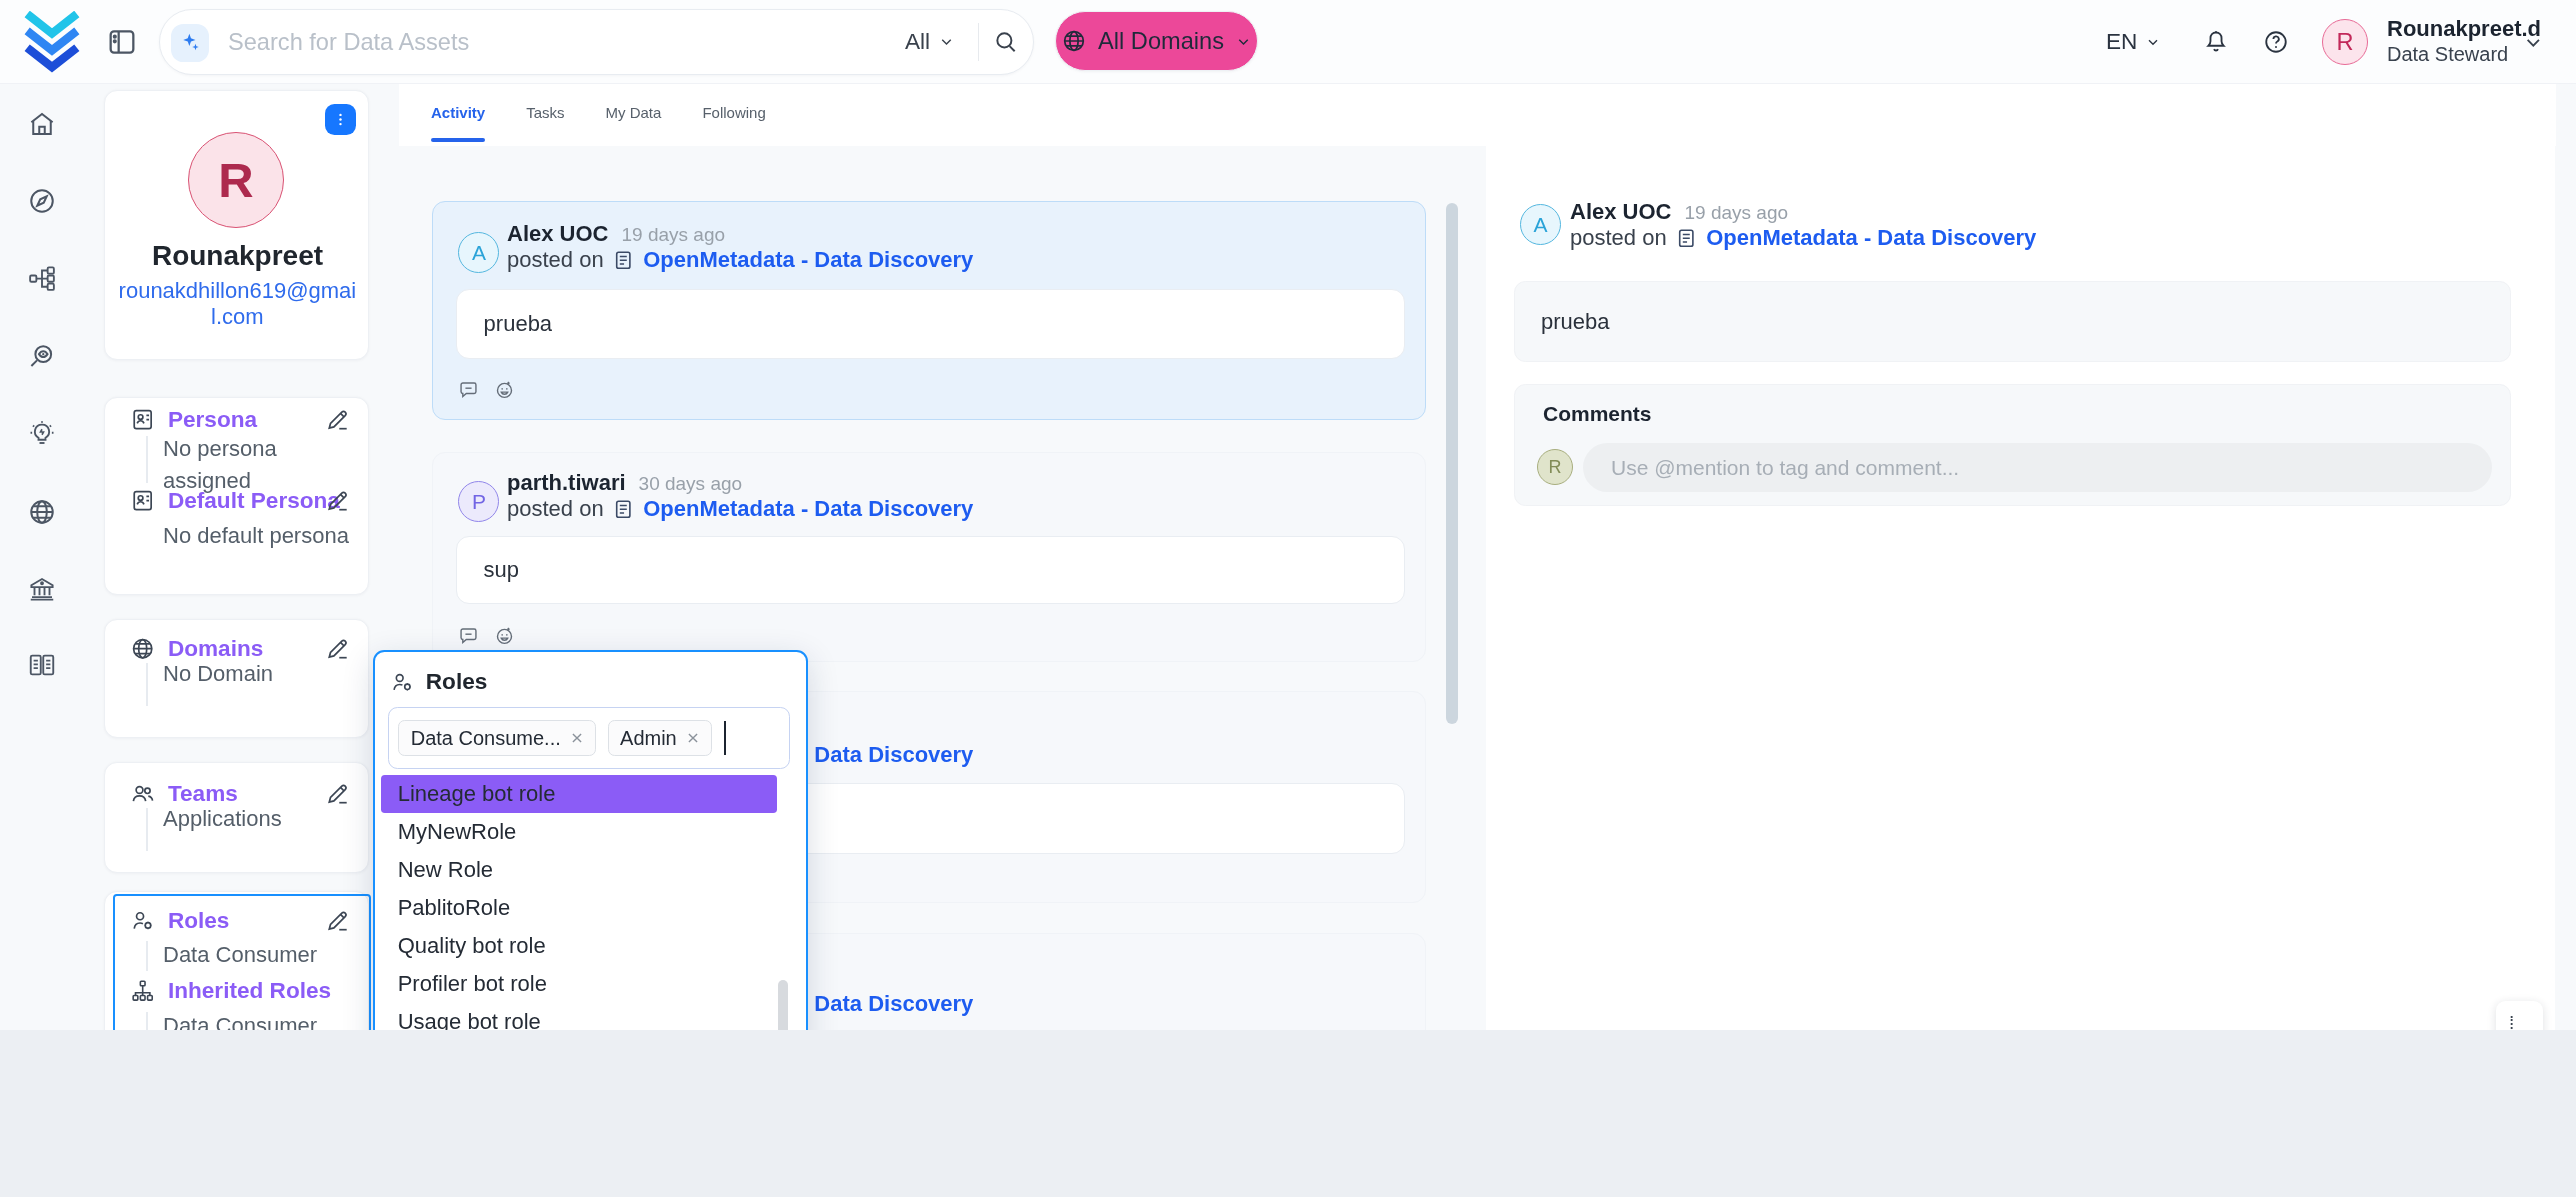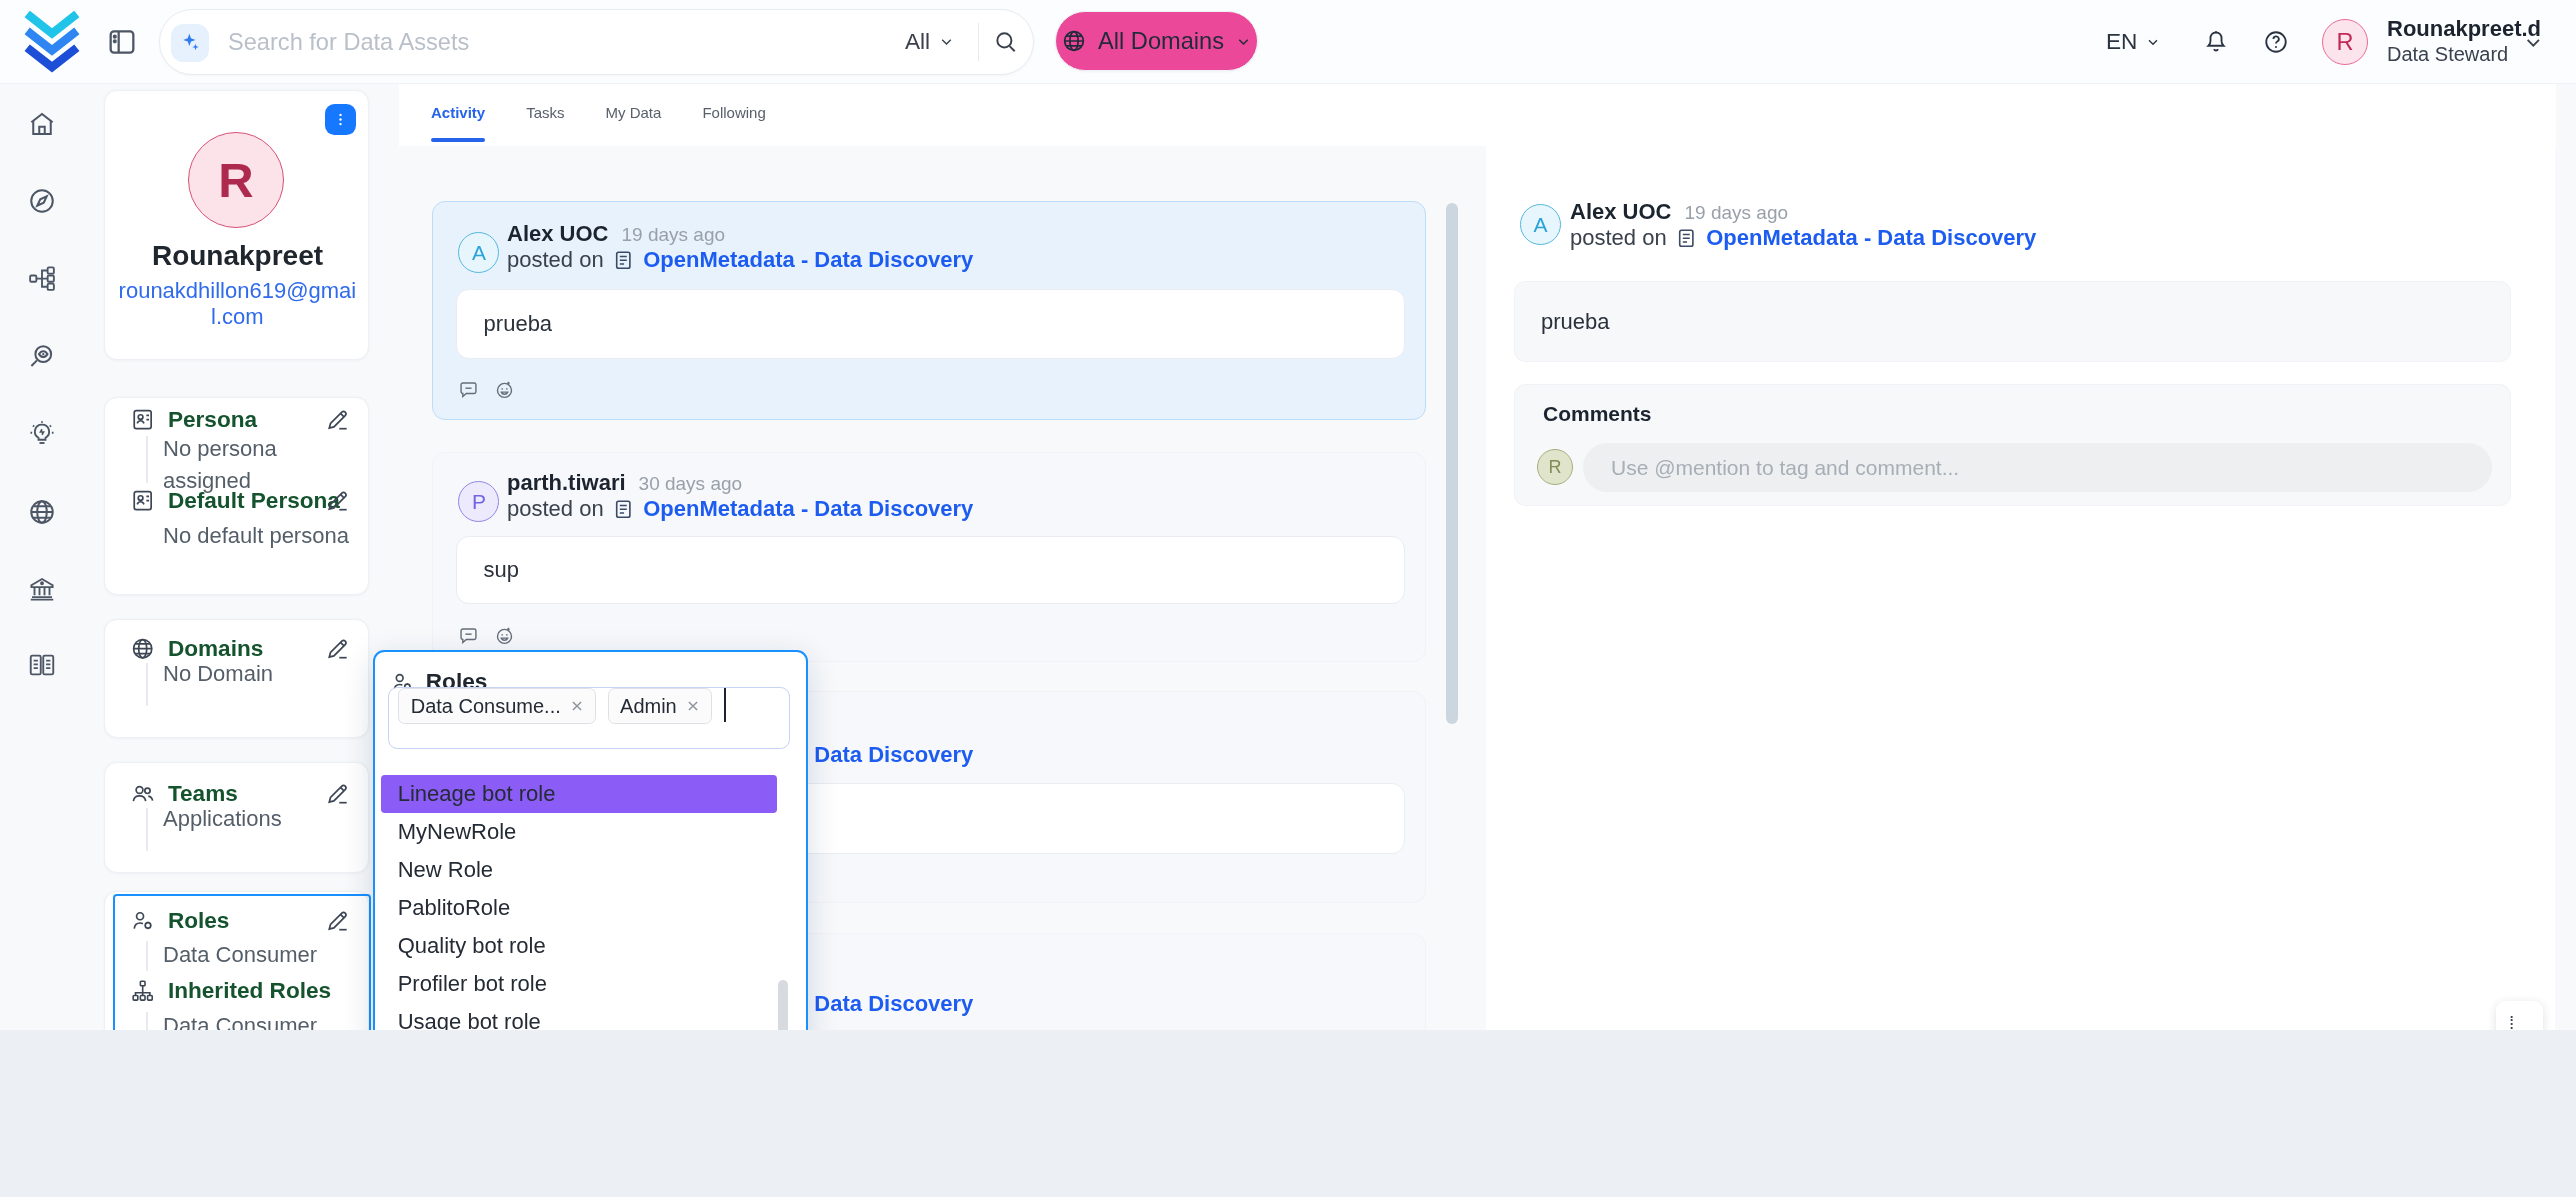--- a/index.html
+++ b/index.html
@@ -34,21 +34,21 @@
   
   .card{background:#fff;border:0.9px solid #edf0f4;border-radius:13px;box-shadow:0 0.9px 2.8px rgba(27,36,50,.04);}
   #p-card1{left:104px;top:90px;width:265px;height:270px;}
   #p-more{left:220px;top:13px;width:31px;height:31px;border-radius:9.4px;background:#1677ff;display:flex;align-items:center;justify-content:center;}
   #p-avatar{left:83px;top:41px;width:96px;height:96px;border-radius:50%;background:#fbe3e9;border:1.9px solid #d95273;color:#ad2a4e;display:flex;align-items:center;justify-content:center;font-size:49px;font-weight:600;}
   #p-name{left:0;top:149px;width:265px;text-align:center;font-size:28px;font-weight:700;color:#20262e;}
   #p-email{left:9.4px;top:187px;width:246px;text-align:center;font-size:22px;line-height:26px;color:#2f6bec;word-break:break-all;}
 
   .seg-row{position:absolute;left:24.5px;display:flex;align-items:center;gap:13px;height:32px;}
   .seg-ic{width:25.4px;height:25.4px;color:#3c4654;flex:0 0 auto;}
-  .seg-title{font-size:22.6px;font-weight:600;color:#14532d;}
+  .seg-title{font-size:22.6px;font-weight:600;color:#8b5cf6;}
   .seg-value{position:absolute;left:58px;font-size:22px;color:#545e69;height:32px;line-height:32px;}
   .pencil{position:absolute;left:220px;width:25.4px;height:25.4px;color:#3c4654;cursor:pointer;}
   .vline{position:absolute;left:41px;width:1.9px;background:#e7ebf0;}
   #p-card2{left:104px;top:397px;width:265px;height:198px;}
   #p-card3{left:104px;top:619px;width:265px;height:119px;}
   #p-card4{left:104px;top:762px;width:265px;height:111px;}
   #p-card5{left:104px;top:891px;width:265px;height:174px;}
   #roles-highlight{left:113px;top:894px;width:258px;height:159px;border:2.8px solid #1890ff;border-radius:3.8px;pointer-events:none;}
 
   
@@ -85,21 +85,21 @@
   #d-comments{left:28px;top:238px;width:997px;height:122px;background:#f6f8fa;border:0.9px solid #f0f2f5;border-radius:11.3px;}
   #dc-title{position:absolute;left:28px;top:17px;font-size:21px;font-weight:700;color:#1c2430;}
   #dc-avatar{position:absolute;left:22px;top:64px;width:36px;height:36px;border-radius:50%;background:#e0e4cb;border:1.9px solid #a8ae7f;color:#828c57;display:flex;align-items:center;justify-content:center;font-size:18px;}
   #dc-input{position:absolute;left:68px;top:58px;width:909px;height:49px;background:#edeff1;border-radius:24.5px;}
   #dc-input span{position:absolute;left:28px;top:50%;transform:translateY(-50%);font-size:21px;color:#a7aeb6;}
 
   
   #popup{left:373px;top:650px;width:435px;height:530px;background:#fff;border:2.8px solid #1890ff;border-radius:11.3px;box-shadow:0 9.4px 32px rgba(20,40,80,.16);z-index:50;}
   #pp-title{position:absolute;left:15px;top:17px;display:flex;align-items:center;gap:11.3px;}
   #pp-title .t{font-size:22.6px;font-weight:700;color:#20262e;}
-  #pp-select{position:absolute;left:13px;top:35px;width:402px;height:62px;background:#fff;border:0.9px solid #c6d3f2;border-radius:9.4px;display:flex;padding:0 9.4px;gap:11.3px;}
+  #pp-select{position:absolute;left:13px;top:55px;width:402px;height:62px;background:#fff;border:0.9px solid #c6d3f2;border-radius:9.4px;display:flex;align-items:center;padding:0 9.4px;gap:11.3px;}
   .chip{height:36px;background:#fbfbfc;border:0.9px solid #dde1e6;border-radius:6.6px;display:flex;align-items:center;gap:9.4px;padding:0 11.3px;font-size:20px;color:#242b35;}
   .chip svg{width:14px;height:14px;color:#8b929b;cursor:pointer;}
   #pp-caret{width:1.9px;height:34px;background:#1c2430;}
   #pp-list{position:absolute;left:5.7px;top:123px;width:396px;}
   .opt{height:38px;line-height:38px;padding-left:17px;font-size:22px;color:#242b35;cursor:pointer;position:relative;border-radius:3.8px;}
   .opt.hover{background:#8b5cf6;}
   .opt.selected{background:#e6f4ff;font-weight:600;}
   .opt.selected svg{position:absolute;right:22.6px;top:8.5px;width:21px;height:21px;color:#2563eb;}
   #pp-scroll{position:absolute;left:403px;top:328px;width:10.4px;height:98px;border-radius:5.7px;background:#d7dade;}
   .pp-btn{position:absolute;top:483px;width:37px;height:36px;border-radius:9.4px;background:#1848c1;display:flex;align-items:center;justify-content:center;cursor:pointer;}

